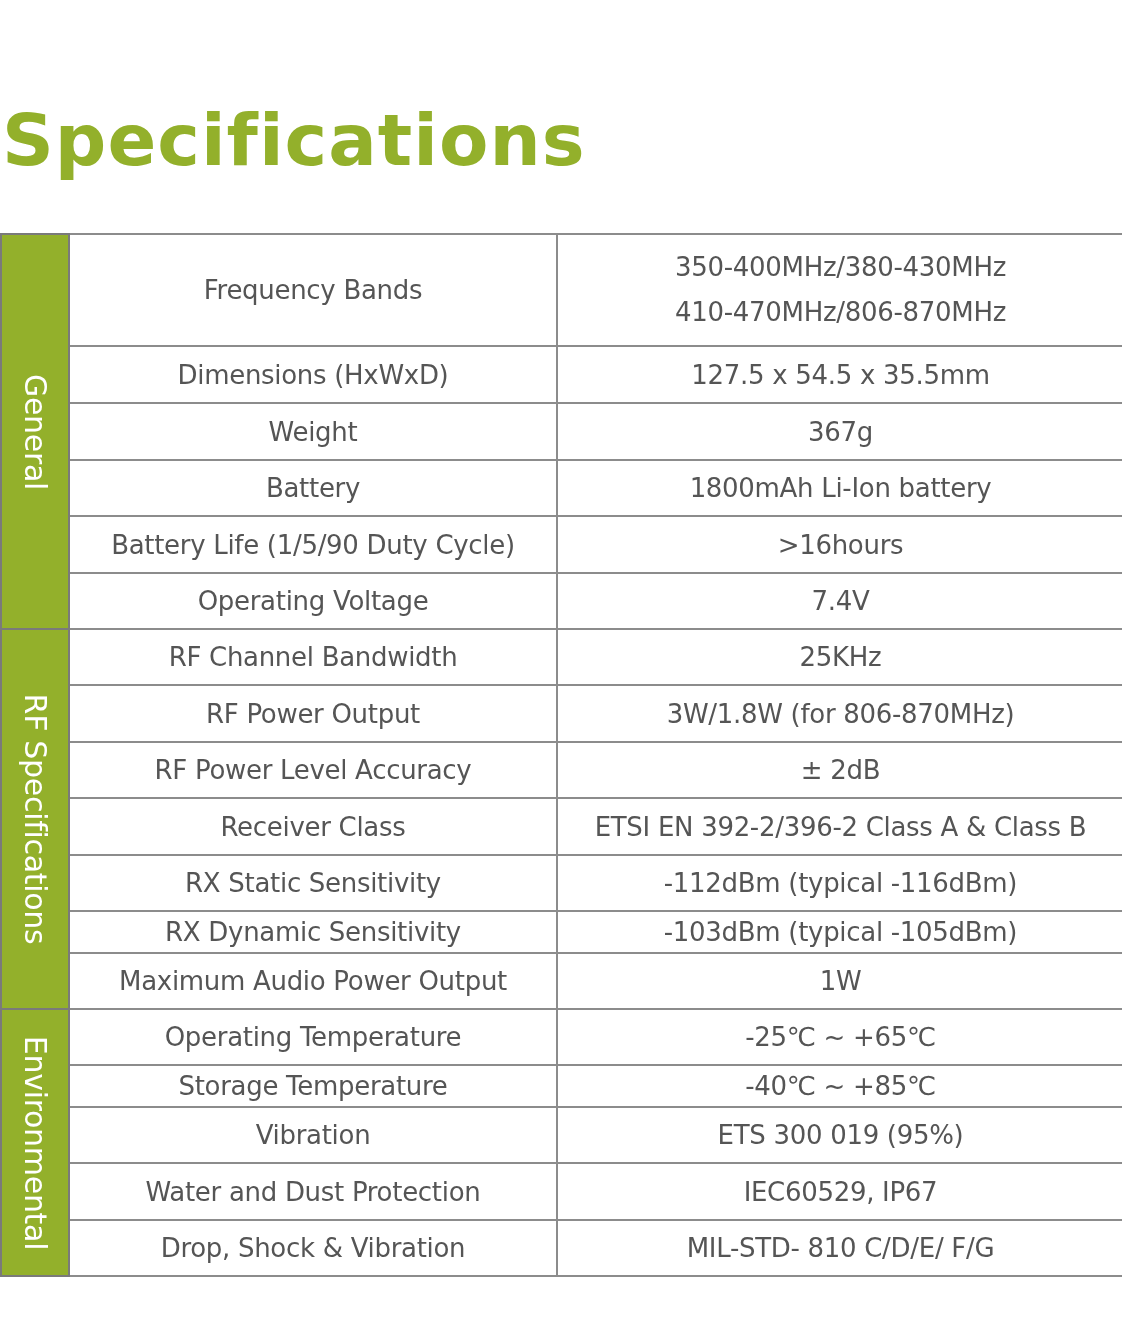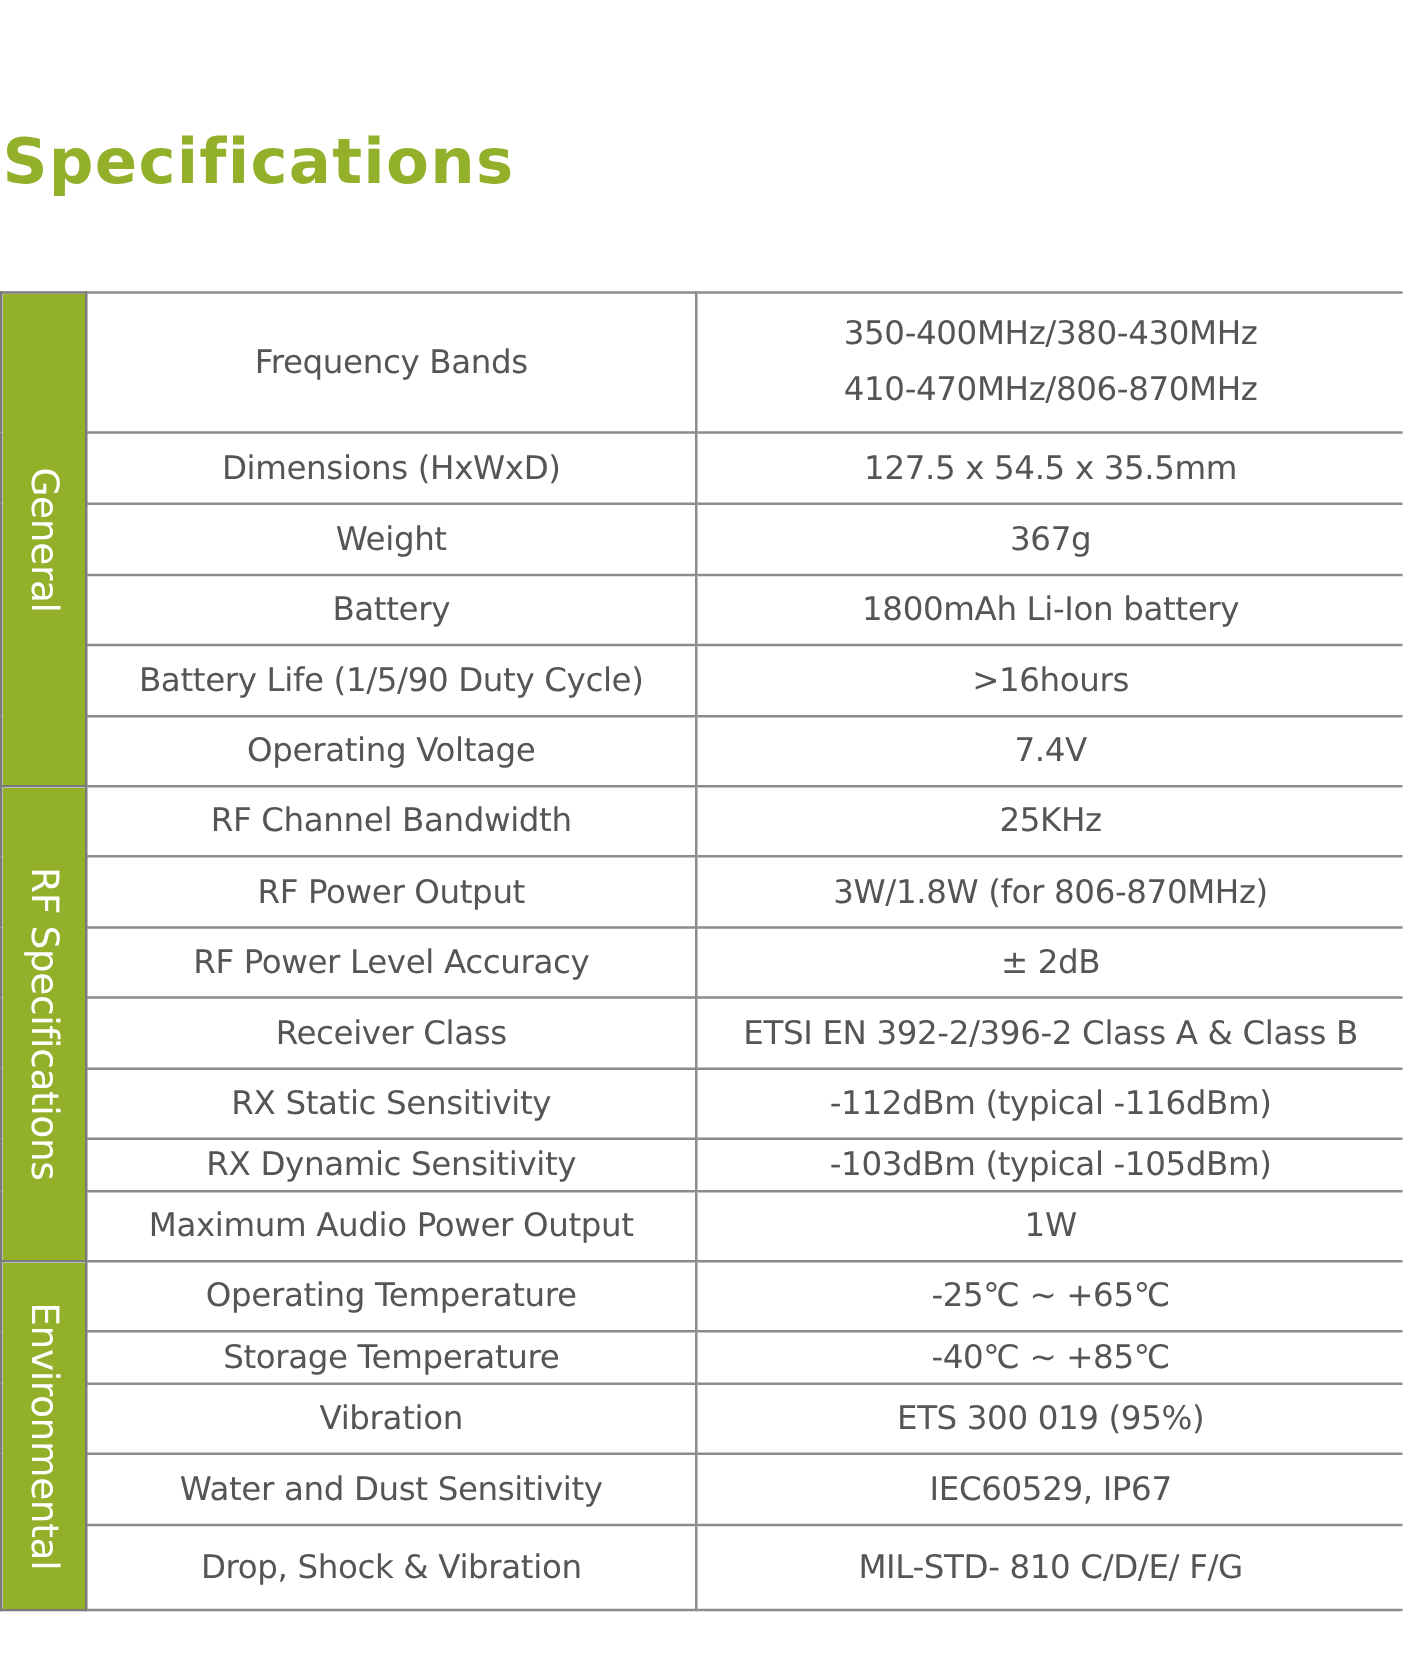--- a/index.html
+++ b/index.html
@@ -14,21 +14,21 @@
       overflow: hidden;
       font-family: "DejaVu Sans", "Liberation Sans", sans-serif;
     }
     .title {
       position: absolute;
       left: 2px;
       top: 104px;
       margin: 0;
       font-family: "DejaVu Sans", sans-serif;
       font-weight: bold;
-      font-size: 50px;
+      font-size: 72px;
       letter-spacing: 1px;
       line-height: 1;
       color: #93b02b;
     }
     .spec-table {
       position: absolute;
       left: 0;
       top: 233px;
       width: 1122px;
       border-collapse: collapse;
@@ -150,21 +150,21 @@
     </tr>
     <tr style="height:42px">
       <td>Storage Temperature</td>
       <td class="right-open">-40℃ ~ +85℃</td>
     </tr>
     <tr style="height:56px">
       <td>Vibration</td>
       <td class="right-open">ETS 300 019 (95%)</td>
     </tr>
     <tr style="height:57px">
-      <td>Water and Dust Sensitivity</td>
+      <td>Water and Dust Protection</td>
       <td class="right-open">IEC60529, IP67</td>
     </tr>
-    <tr style="height:68px">
+    <tr style="height:56px">
       <td>Drop, Shock &amp; Vibration</td>
       <td class="right-open">MIL-STD- 810 C/D/E/ F/G</td>
     </tr>
   </tbody>
 </table>
 
 </body></html>

